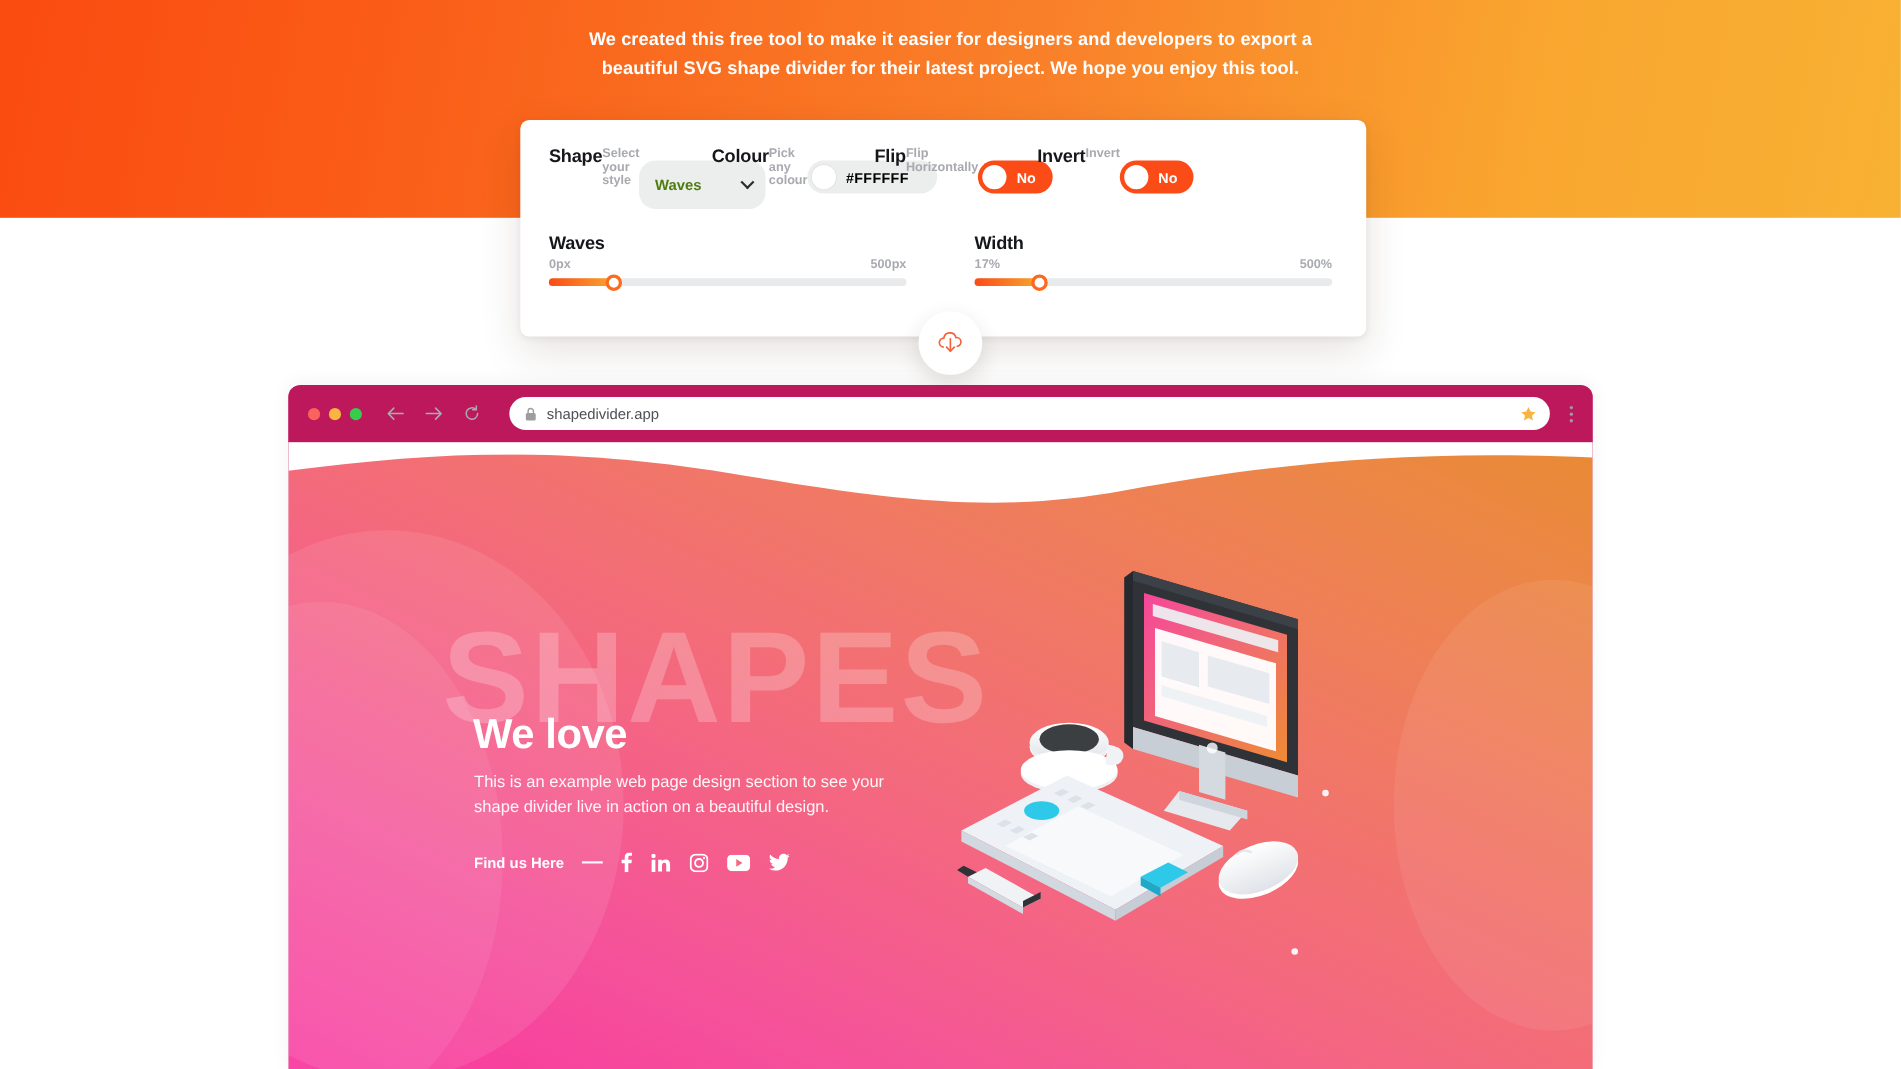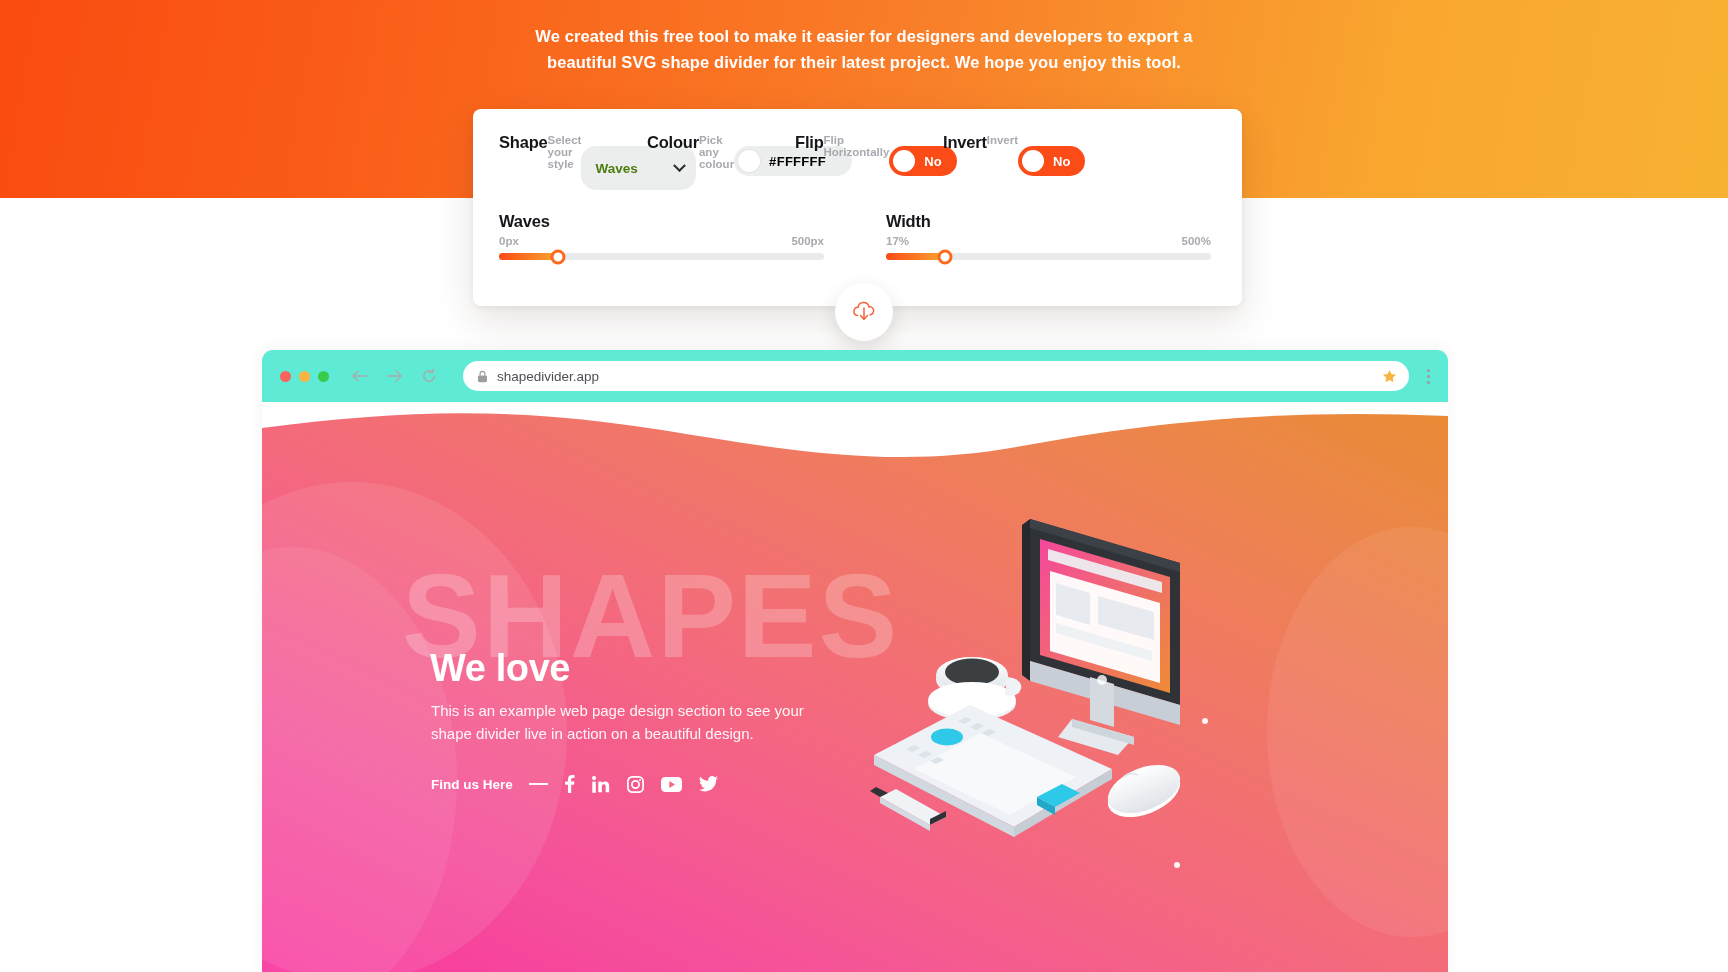--- a/index.html
+++ b/index.html
@@ -86,21 +86,21 @@
   .fab{
     position:absolute; left:50%; transform:translateX(-50%); top:283px;
     width:58px; height:58px; border-radius:50%; background:#ffffff;
     box-shadow:0 8px 20px rgba(60,40,20,.14);
     display:flex; align-items:center; justify-content:center; cursor:pointer;
   }
 
   
   .browser{
     position:absolute; left:262px; top:350px; width:1186px; height:622px;
-    background:#5eead4; border-radius:11px 11px 0 0; overflow:hidden;
+    background:#be185d; border-radius:11px 11px 0 0; overflow:hidden;
     box-shadow:0 -2px 16px rgba(0,0,0,.05);
   }
   .chrome{ height:52px; display:flex; align-items:center; padding:0 18px; }
   .dots{ display:flex; gap:8px; margin-right:22px; }
   .dot{ width:11px; height:11px; border-radius:50%; }
   .d-red{ background:#f9635d; } .d-yel{ background:#f9b441; } .d-grn{ background:#37cc4b; }
   .nav-btns{ display:flex; align-items:center; gap:18px; color:#a9abaf; margin-right:26px; }
   .urlbar{
     flex:1; height:30px; background:#ffffff; border-radius:15px;
     display:flex; align-items:center; padding:0 14px; position:relative;

